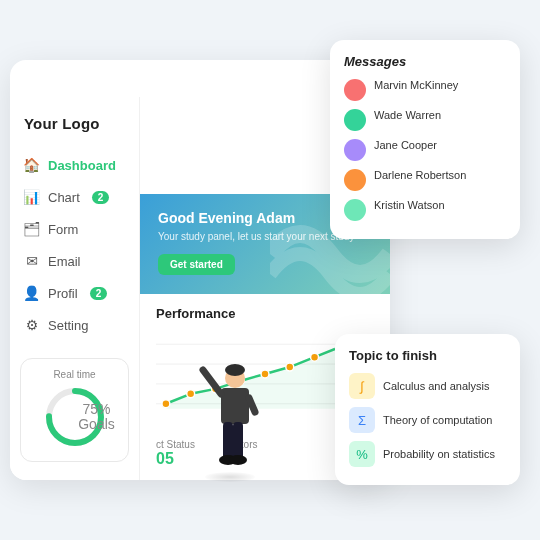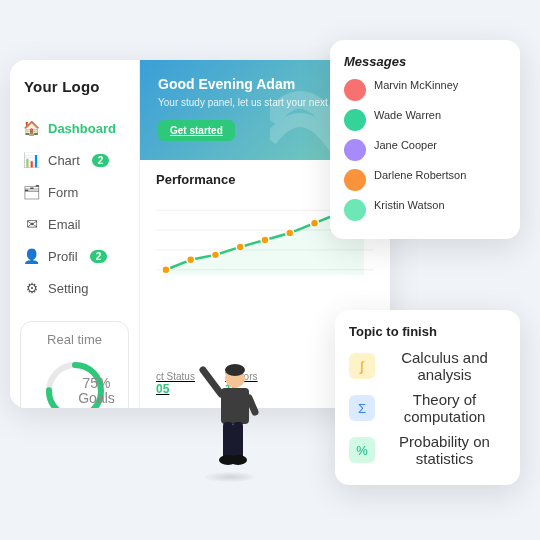--- a/index.html
+++ b/index.html
@@ -11,26 +11,27 @@
       overflow: hidden;
       position: relative;
     }
 
     
     .main-card {
       position: absolute;
       left: 10px;
       top: 60px;
       width: 380px;
-      height: 348px;
+      height: 420px;
       background: #fff;
       border-radius: 16px;
       box-shadow: 0 8px 32px rgba(0,0,0,0.10);
       display: flex;
       overflow: hidden;
+      align-items: flex-end;
     }
 
     
     .sidebar {
       width: 130px;
       min-width: 130px;
       background: #fff;
       border-right: 1px solid #f0f0f0;
       padding: 18px 0 18px 0;
       display: flex;
@@ -85,23 +86,23 @@
     }
     .sidebar-realtime {
       margin: 18px 10px 0 10px;
       border: 1.5px solid #e8e8e8;
       border-radius: 12px;
       padding: 10px 10px 12px 10px;
       width: calc(100% - 20px);
       text-align: center;
     }
     .realtime-title {
-      font-size: 13px;
+      font-size: 10px;
       color: #888;
-      margin-bottom: 12px;
+      margin-bottom: 5px;
     }
     .donut-wrap {
       position: relative;
       width: 64px;
       height: 64px;
       margin: 0 auto;
     }
     .donut-wrap svg {
       transform: rotate(-90deg);
     }
@@ -154,21 +155,20 @@
     }
     .banner-btn {
       background: #2dc87a;
       color: #fff;
       border: none;
       border-radius: 6px;
       padding: 5px 12px;
       font-size: 10px;
       font-weight: 600;
       cursor: pointer;
-      text-decoration: underline;
     }
     
     .banner-wave {
       position: absolute;
       right: 0;
       bottom: 0;
       width: 120px;
       height: 80px;
       opacity: 0.18;
     }
@@ -195,28 +195,27 @@
 
     
     .stats-row {
       display: flex;
       padding: 8px 16px 12px 16px;
       gap: 30px;
     }
     .stat-item {
       display: flex;
       flex-direction: column;
-      text-decoration: underline;
     }
     .stat-label {
       font-size: 10px;
       color: #888;
     }
     .stat-value {
-      font-size: 12px;
+      font-size: 16px;
       font-weight: 700;
       color: #2dc87a;
     }
 
     
     .messages-card {
       position: absolute;
       right: 20px;
       top: 40px;
       width: 190px;
@@ -276,23 +275,22 @@
       width: 26px;
       height: 26px;
       border-radius: 6px;
       flex-shrink: 0;
       display: flex;
       align-items: center;
       justify-content: center;
       font-size: 13px;
     }
     .topic-label {
-      font-size: 15px;
+      font-size: 11px;
       color: #333;
-      text-align: center;
     }
 
     
     .figure {
       position: absolute;
       left: 195px;
       bottom: 60px;
       width: 70px;
       height: 120px;
       z-index: 10;

